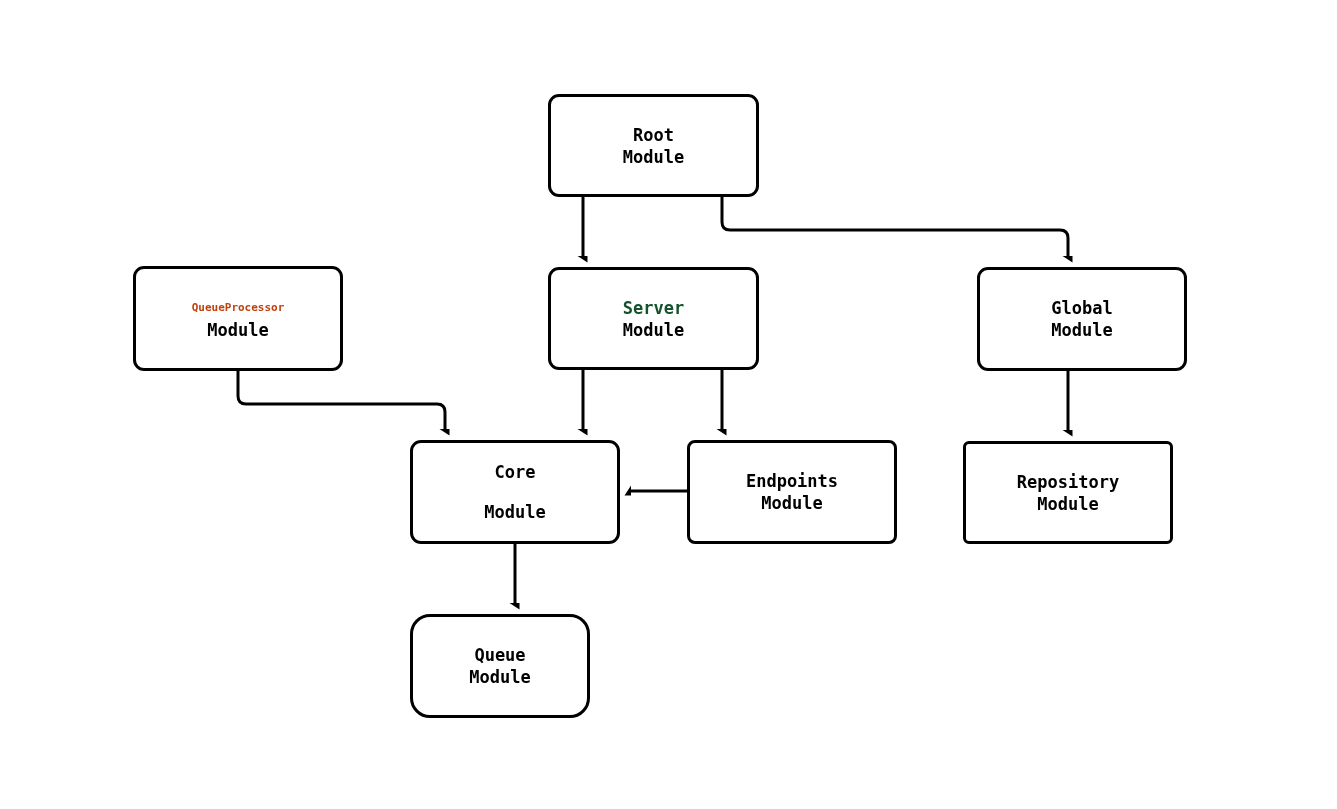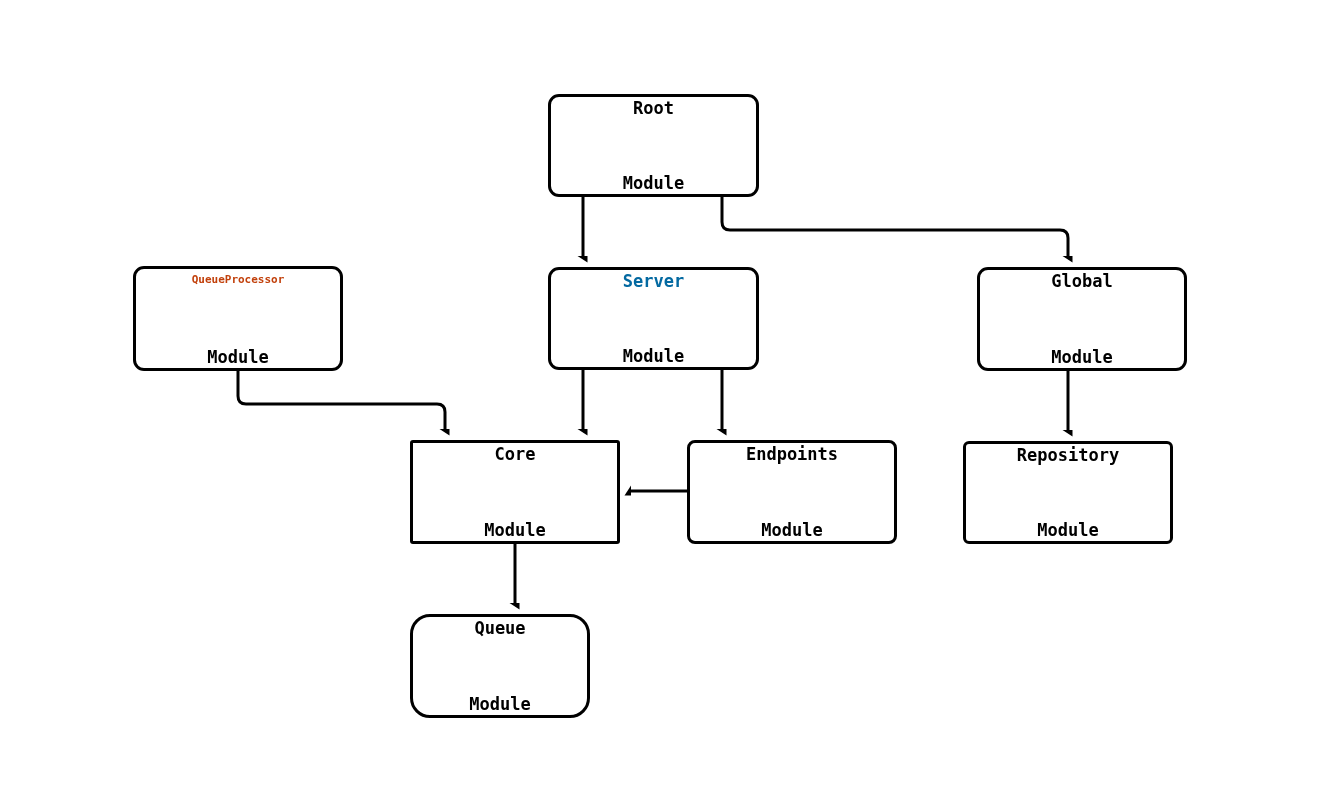--- a/index.html
+++ b/index.html
@@ -26,21 +26,21 @@
   }
   .node {
     position: absolute;
     box-sizing: border-box;
     background: #ffffff;
     border: 3px solid #000000;
     border-radius: 11px;
     display: flex;
     flex-direction: column;
     align-items: center;
-    justify-content: space-between;
+    justify-content: center;
     z-index: 2;
   }
   .node-label-line {
     font-family: "DejaVu Sans Mono", "Liberation Mono", monospace;
     font-size: 17px;
     font-weight: bold;
     line-height: 22px;
     color: #000000;
     text-align: center;
     white-space: pre;
@@ -74,28 +74,28 @@
   <div id="nodes-layer">
       <div class="node" style="left: 548px; top: 94px; width: 211px; height: 103px; border-color: rgb(0, 0, 0); border-width: 3px; border-radius: 11px;">
         <div class="node-label-line" style="font-size: 17px; color: rgb(0, 0, 0);">Root</div>
         <div class="node-label-line" style="font-size: 17px; color: rgb(0, 0, 0);">Module</div>
       </div>
       <div class="node" style="left: 133px; top: 266px; width: 210px; height: 105px; border-color: rgb(0, 0, 0); border-width: 3px; border-radius: 11px;">
         <div class="node-label-line" style="font-size: 11px; color: #c2410c;">QueueProcessor</div>
         <div class="node-label-line" style="font-size: 17px; color: rgb(0, 0, 0);">Module</div>
       </div>
       <div class="node" style="left: 548px; top: 267px; width: 211px; height: 103px; border-color: rgb(0, 0, 0); border-width: 3px; border-radius: 11px;">
-        <div class="node-label-line" style="font-size: 17px; color: #0369a1;">Server</div>
+        <div class="node-label-line" style="font-size: 17px; color: #14532d;">Server</div>
         <div class="node-label-line" style="font-size: 17px; color: rgb(0, 0, 0);">Module</div>
       </div>
       <div class="node" style="left: 963px; top: 267px; width: 210px; height: 104px; border-color: rgb(0, 0, 0); border-width: 3px; border-radius: 11px; margin-left: 14px;">
         <div class="node-label-line" style="font-size: 17px; color: rgb(0, 0, 0);">Global</div>
         <div class="node-label-line" style="font-size: 17px; color: rgb(0, 0, 0);">Module</div>
       </div>
-      <div class="node" style="left: 410px; top: 440px; width: 210px; height: 104px; border-color: rgb(0, 0, 0); border-width: 3px; border-radius: 3px; gap: 18px;">
+      <div class="node" style="left: 410px; top: 440px; width: 210px; height: 104px; border-color: rgb(0, 0, 0); border-width: 3px; border-radius: 11px; gap: 18px;">
         <div class="node-label-line" style="font-size: 17px; color: rgb(0, 0, 0);">Core</div>
         <div class="node-label-line" style="font-size: 17px; color: rgb(0, 0, 0);">Module</div>
       </div>
       <div class="node" style="left: 687px; top: 440px; width: 210px; height: 104px; border-color: rgb(0, 0, 0); border-width: 3px; border-radius: 8px;">
         <div class="node-label-line" style="font-size: 17px; color: rgb(0, 0, 0);">Endpoints</div>
         <div class="node-label-line" style="font-size: 17px; color: rgb(0, 0, 0);">Module</div>
       </div>
       <div class="node" style="left: 963px; top: 441px; width: 210px; height: 103px; border-color: rgb(0, 0, 0); border-width: 3px; border-radius: 6px;">
         <div class="node-label-line" style="font-size: 17px; color: rgb(0, 0, 0);">Repository</div>
         <div class="node-label-line" style="font-size: 17px; color: rgb(0, 0, 0);">Module</div>

